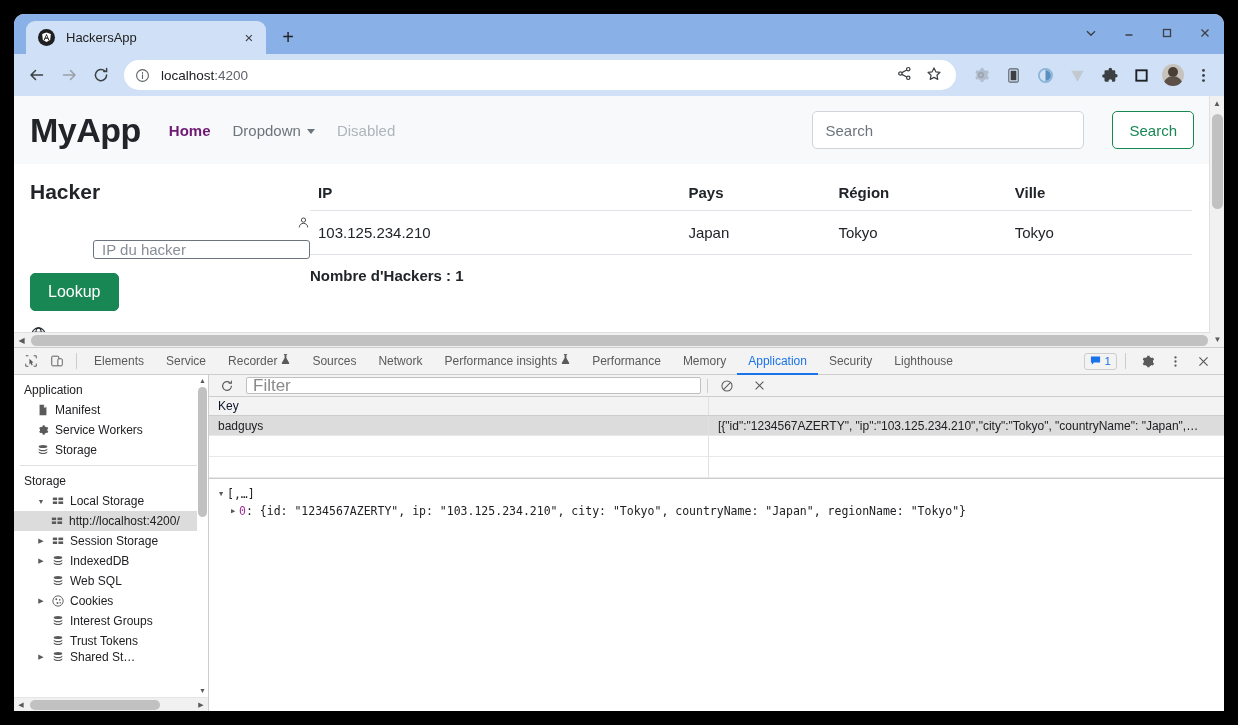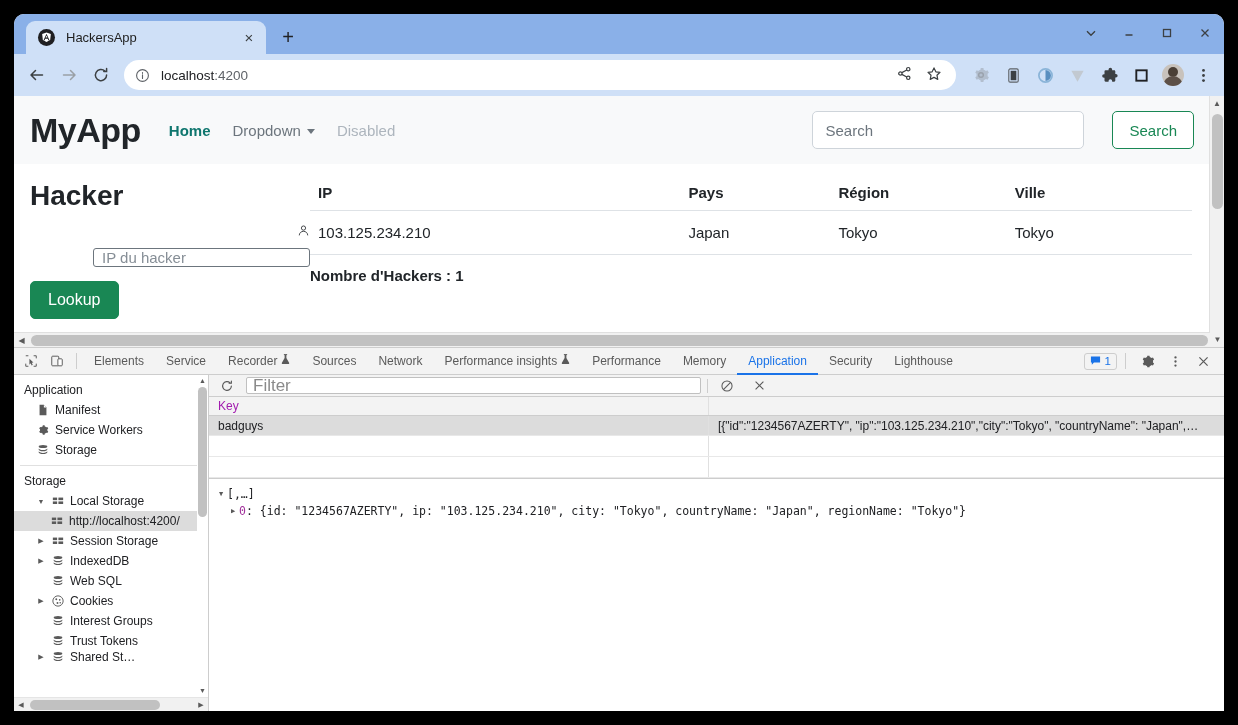--- a/index.html
+++ b/index.html
@@ -57,38 +57,38 @@
 
   
   .viewport { flex:0 0 251px; position:relative; background:#fff; overflow:hidden; }
   .page { position:absolute; left:0; top:0; width:1196px; height:236px; overflow:hidden; }
 
   .navbar { height:68px; background:#f8f9fa; display:flex; align-items:center;
             padding:0 16px; }
   .brand { font-size:34px; font-weight:700; letter-spacing:-.5px; color:#212529;
            margin-right:28px; }
   .navlinks { display:flex; align-items:center; gap:22px; font-size:15px; }
-  .navlink { color:#0f766e; font-weight:600; }
+  .navlink { color:#701a75; font-weight:600; }
   .navlink.muted { color:#6c757d; font-weight:400; }
   .navlink.disabled { color:#adb5bd; font-weight:400; }
   .caret { display:inline-block; width:0; height:0; border-left:4px solid transparent;
            border-right:4px solid transparent; border-top:5px solid #6c757d;
            margin-left:6px; vertical-align:middle; }
   .navsearch { margin-left:auto; display:flex; align-items:center; gap:28px; }
   .navsearch input { width:272px; height:38px; border:1px solid #ced4da; border-radius:5px;
                      padding:0 12px; font-size:15px; color:#212529;
                      font-family:"Liberation Sans", sans-serif; background:#fff; }
   .navsearch input::placeholder { color:#6c757d; }
   .btn-outline { height:38px; padding:0 16px; border:1px solid #198754; border-radius:5px;
                  background:#fff; color:#198754; font-size:15px;
                  font-family:"Liberation Sans", sans-serif; }
 
   .content { display:flex; padding:16px 0 0 0; }
   .leftcol { width:296px; padding-left:16px; flex:0 0 auto; }
-  .leftcol h2 { font-size:28px; font-weight:600; color:#212529; margin-bottom:12px; }
+  .leftcol h2 { font-size:21px; font-weight:600; color:#212529; margin-bottom:12px; }
   .inputrow { display:flex; align-items:flex-end; gap:11px;flex-direction:column; }
   .inputrow .glyph { width:14px; color:#212529; display:flex; align-items:center;
                      justify-content:center; flex:0 0 auto; }
   .inputrow input { flex:1; height:30px; border:1px solid #6c757d; border-radius:3px;
                     padding:0 8px; font-size:15px; color:#212529;
                     font-family:"Liberation Sans", sans-serif; }
   .inputrow input::placeholder { color:#868e96; }
   .btn-solid { margin-top:14px; height:38px; padding:0 17px; background:#198754;
                border:1px solid #198754; border-radius:5px; color:#fff; font-size:16px;
                font-family:"Liberation Sans", sans-serif; }
@@ -166,21 +166,21 @@
   .dt-main { flex:1; display:flex; flex-direction:column; min-width:0; }
   .stor-toolbar { height:22px; background:#f3f3f3; border-bottom:1px solid #cdcdcd;
                   display:flex; align-items:center; padding:0 5px; gap:6px; flex:0 0 auto; }
   .stor-toolbar .filterbox { flex:1; height:17px; background:#fff; border:1px solid #c0c0c0;
                              border-radius:2px; display:flex; align-items:center;
                              padding:0 6px; font-size:17px; color:#8a8a8a; max-width:455px; }
   .stor-toolbar .vsep { width:1px; height:14px; background:#cdcdcd; }
 
   .datagrid { flex:0 0 auto; }
   .dg-head { height:19px; background:#f3f3f3; border-bottom:1px solid #cdcdcd;
-             display:flex; font-size:12px; color:#a21caf; }
+             display:flex; font-size:12px; color:#0f172a; }
   .dg-head .c1 { width:500px; padding-left:9px; display:flex; align-items:center;
                  border-right:1px solid #e0e0e0; }
   .dg-head .c2 { flex:1; padding-left:9px; display:flex; align-items:center; }
   .dg-row { height:20px; display:flex; font-size:12px; color:#202124;
             border-bottom:1px solid #e8e8e8; }
   .dg-row.sel { background:#dcdcdc; }
   .dg-row .c1 { width:500px; padding-left:9px; display:flex; align-items:center;
                 border-right:1px solid #e0e0e0; overflow:hidden; white-space:nowrap; }
   .dg-row .c2 { flex:1; padding-left:9px; display:flex; align-items:center;
                 overflow:hidden; white-space:nowrap; text-overflow:ellipsis; }

